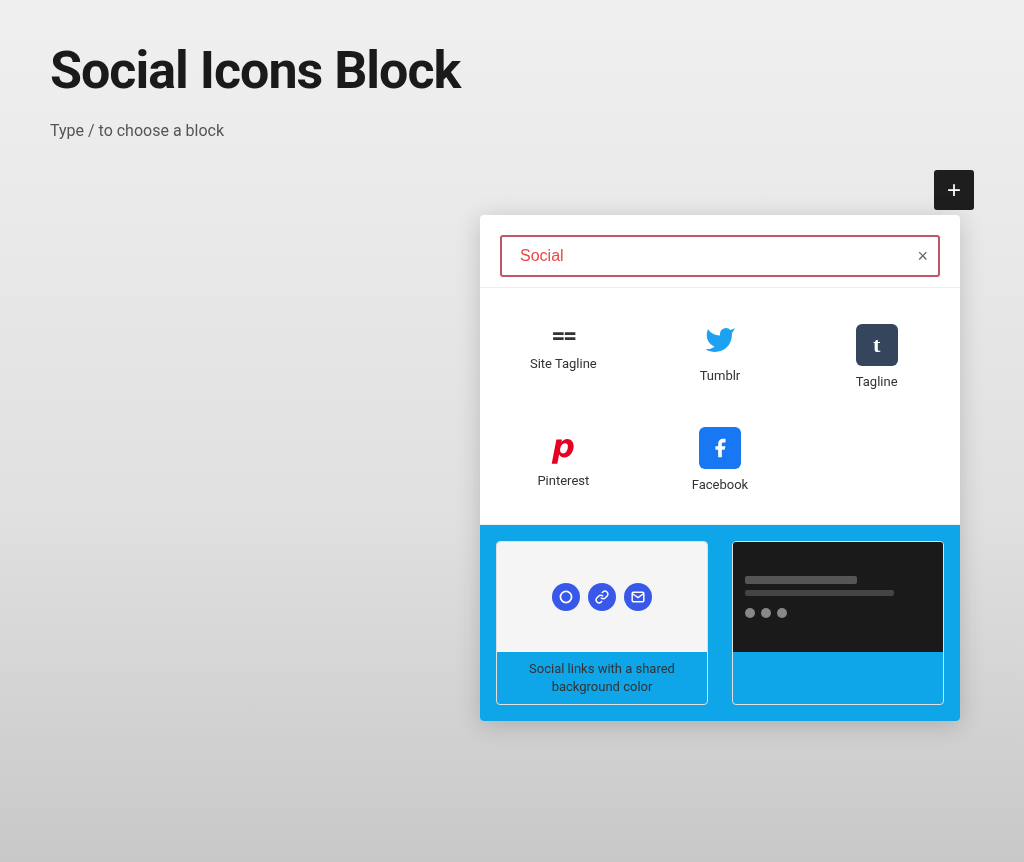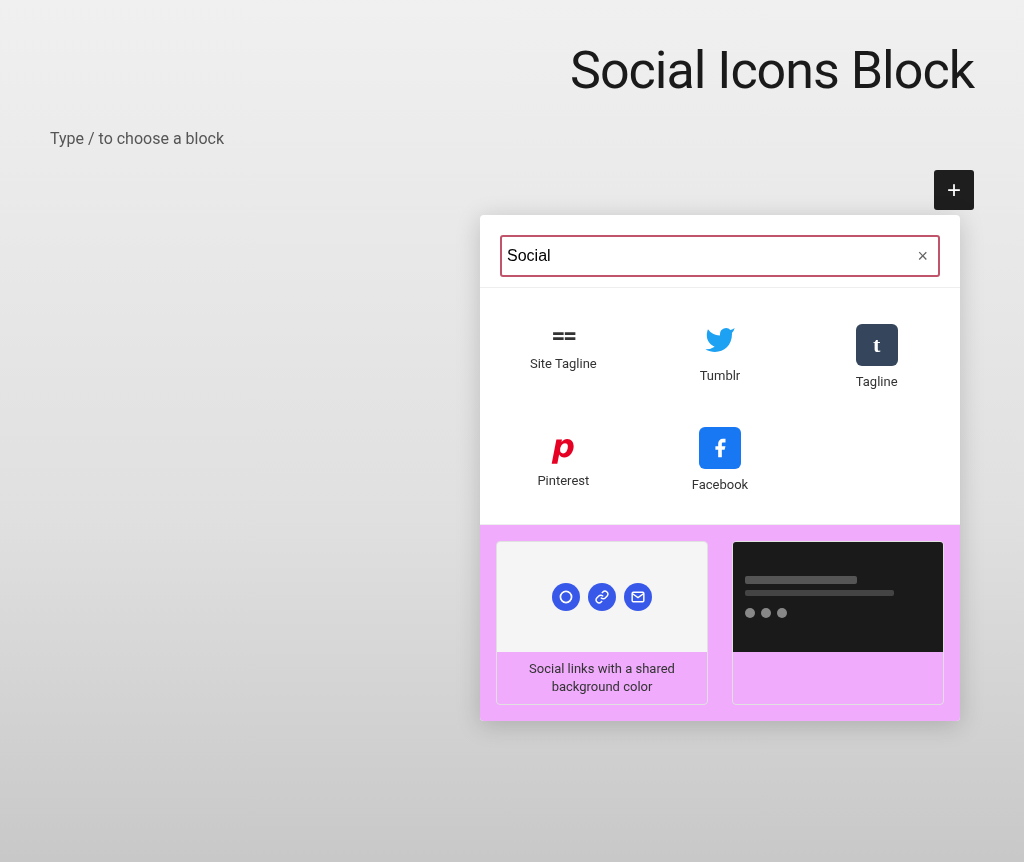--- a/index.html
+++ b/index.html
@@ -13,25 +13,24 @@
       position: relative;
     }
 
     .page-wrapper {
       padding: 40px 50px;
       position: relative;
     }
 
     .page-title {
       font-size: 52px;
-      font-weight: 400;
+      font-weight: 700;
       color: #1a1a1a;
-      margin-bottom: 28px;
+      margin-bottom: 20px;
       letter-spacing: -1px;
-      text-align: right;
     }
 
     .block-hint {
       font-size: 16px;
       color: #555;
       margin-bottom: 47px;
     }
 
     .add-block-btn {
       position: absolute;
@@ -64,23 +63,23 @@
 
     .search-section {
       padding: 20px 20px 10px 20px;
       border-bottom: 1px solid #eee;
     }
 
     .search-box {
       width: 100%;
       border: 2px solid #c0546a;
       border-radius: 3px;
-      padding: 10px 40px 10px 5px;
+      padding: 10px 40px 10px 18px;
       font-size: 16px;
-      color: #000000;
+      color: #ef4444;
       outline: none;
       position: relative;
     }
 
     .search-wrapper {
       position: relative;
     }
 
     .clear-btn {
       position: absolute;
@@ -153,21 +152,21 @@
       font-size: 22px;
       font-weight: bold;
     }
 
     
     .preview-section {
       display: grid;
       grid-template-columns: 1fr 1fr;
       gap: 24px;
       padding: 16px;
-      background: #f0abfc;
+      background: #0ea5e9;
     }
 
     .preview-card {
       border: 1px solid #e0e0e0;
       border-radius: 4px;
       overflow: hidden;
       cursor: pointer;
     }
 
     .preview-image {

